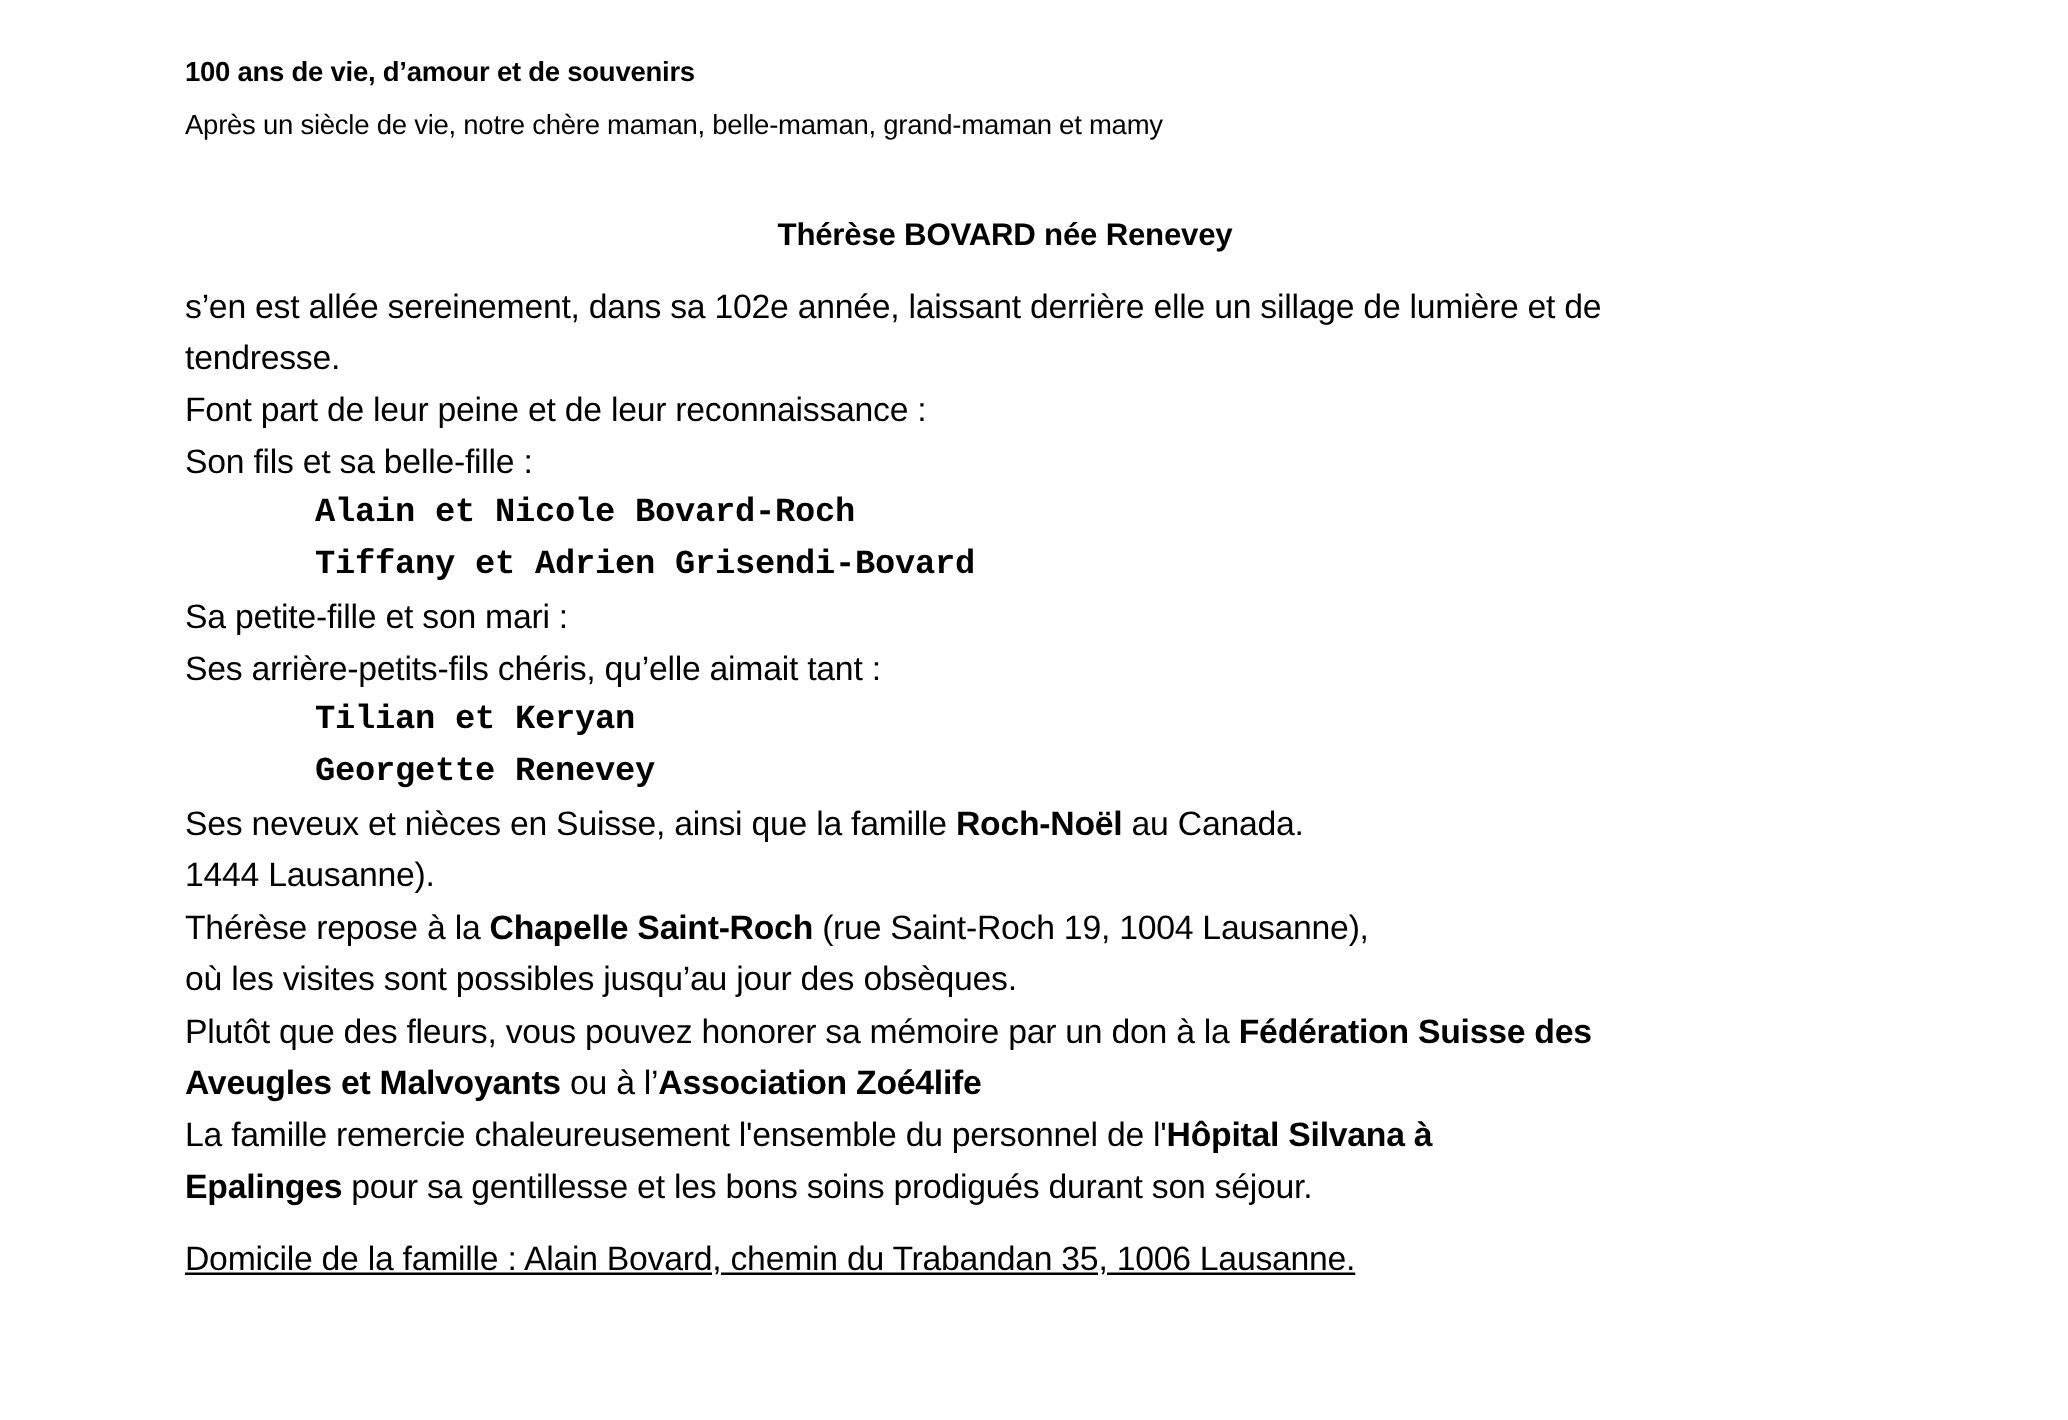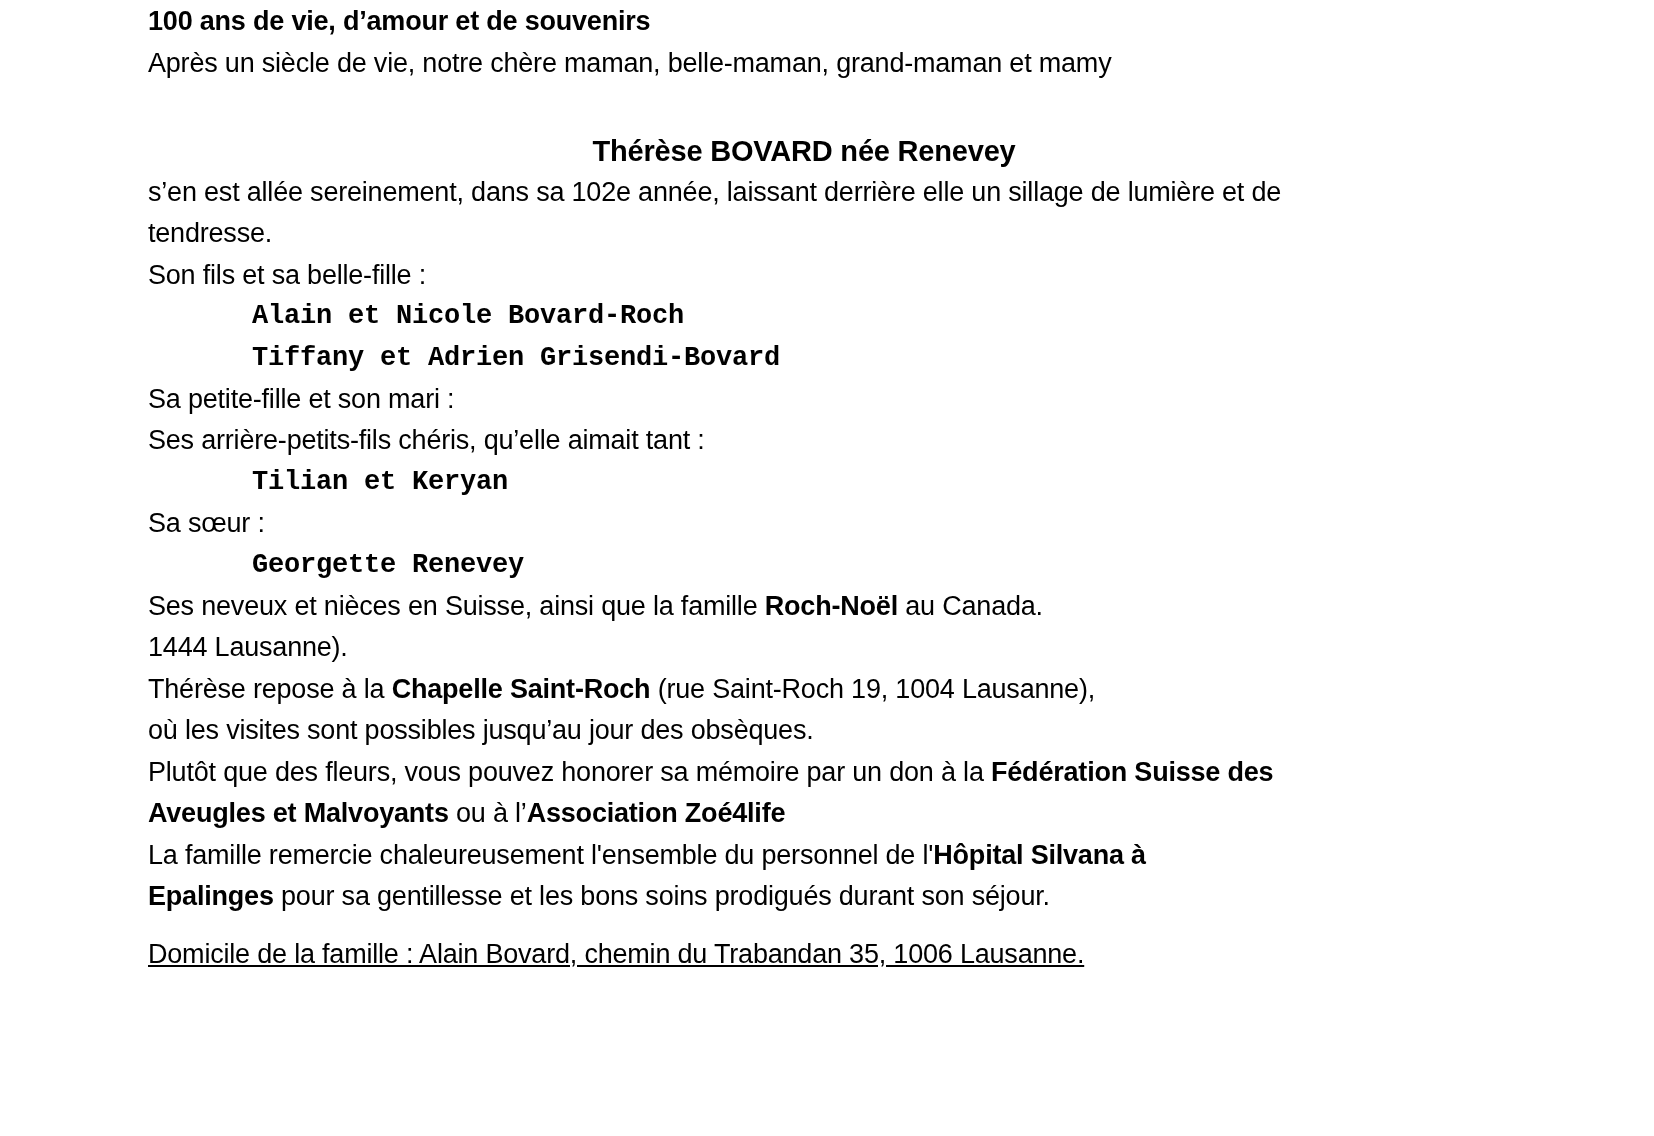--- a/index.html
+++ b/index.html
@@ -12,29 +12,30 @@
     overflow: hidden;
     position: relative;
   }
   .content {
     position: absolute;
     left: 148px;
     top: 0;
     width: 1312px;
   }
   .header {
-    font-size: 27px;
+    font-size: 22px;
     line-height: 42px;
     letter-spacing: -0.2px;
+    margin-top: 37px;
   }
   .bold, .b { font-weight: bold; }
   .title {
-    margin: 46px 0 0 0;
+    margin: 46px 0 16px 0;
     text-align: center;
-    font-size: 29px;
+    font-size: 25px;
     line-height: 42px;
     font-weight: bold;
     letter-spacing: -0.2px;
   }
   .body {
     font-size: 27px;
     line-height: 41.4px;
     letter-spacing: -0.2px;
   }
   .line { white-space: nowrap; }
@@ -46,27 +47,27 @@
 
 <div class="content">
   <div class="header">
     <div class="line bold">100 ans de vie, d’amour et de souvenirs</div>
     <div class="line">Après un siècle de vie, notre chère maman, belle-maman, grand-maman et mamy</div>
   </div>
   <h1 class="title">Thérèse BOVARD née Renevey</h1>
   <div class="body">
       <div class="line"><span>s’en est allée sereinement, dans sa 102e année, laissant derrière elle un sillage de lumière et de</span></div>
       <div class="line"><span>tendresse.</span></div>
+      <div class="line"><span>Font part de leur peine et de leur reconnaissance :</span></div>
       <div class="line"><span>Son fils et sa belle-fille :</span></div>
       <div class="line indent"><span class="b">Alain et Nicole Bovard-Roch</span></div>
       <div class="line indent"><span class="b">Tiffany et Adrien Grisendi-Bovard</span></div>
       <div class="line"><span>Sa petite-fille et son mari :</span></div>
       <div class="line"><span>Ses arrière-petits-fils chéris, qu’elle aimait tant :</span></div>
       <div class="line indent"><span class="b">Tilian et Keryan</span></div>
-      <div class="line"><span>Sa sœur :</span></div>
       <div class="line indent"><span class="b">Georgette Renevey</span></div>
       <div class="line"><span>Ses neveux et nièces en Suisse, ainsi que la famille </span><span class="b">Roch-Noël</span><span> au Canada.</span></div>
       <div class="line"><span>1444 Lausanne).</span></div>
       <div class="line"><span>Thérèse repose à la </span><span class="b">Chapelle Saint-Roch</span><span> (rue Saint-Roch 19, 1004 Lausanne),</span></div>
       <div class="line"><span>où les visites sont possibles jusqu’au jour des obsèques.</span></div>
       <div class="line"><span>Plutôt que des fleurs, vous pouvez honorer sa mémoire par un don à la </span><span class="b">Fédération Suisse des</span></div>
       <div class="line"><span class="b">Aveugles et Malvoyants</span><span> ou à l’</span><span class="b">Association Zoé4life</span></div>
       <div class="line"><span>La famille remercie chaleureusement l'ensemble du personnel de l'</span><span class="b">Hôpital Silvana à</span></div>
       <div class="line"><span class="b">Epalinges</span><span> pour sa gentillesse et les bons soins prodigués durant son séjour.</span></div>
       <div class="line space-before"><span>Domicile de la famille : Alain Bovard, chemin du Trabandan 35, 1006 Lausanne.</span></div>

